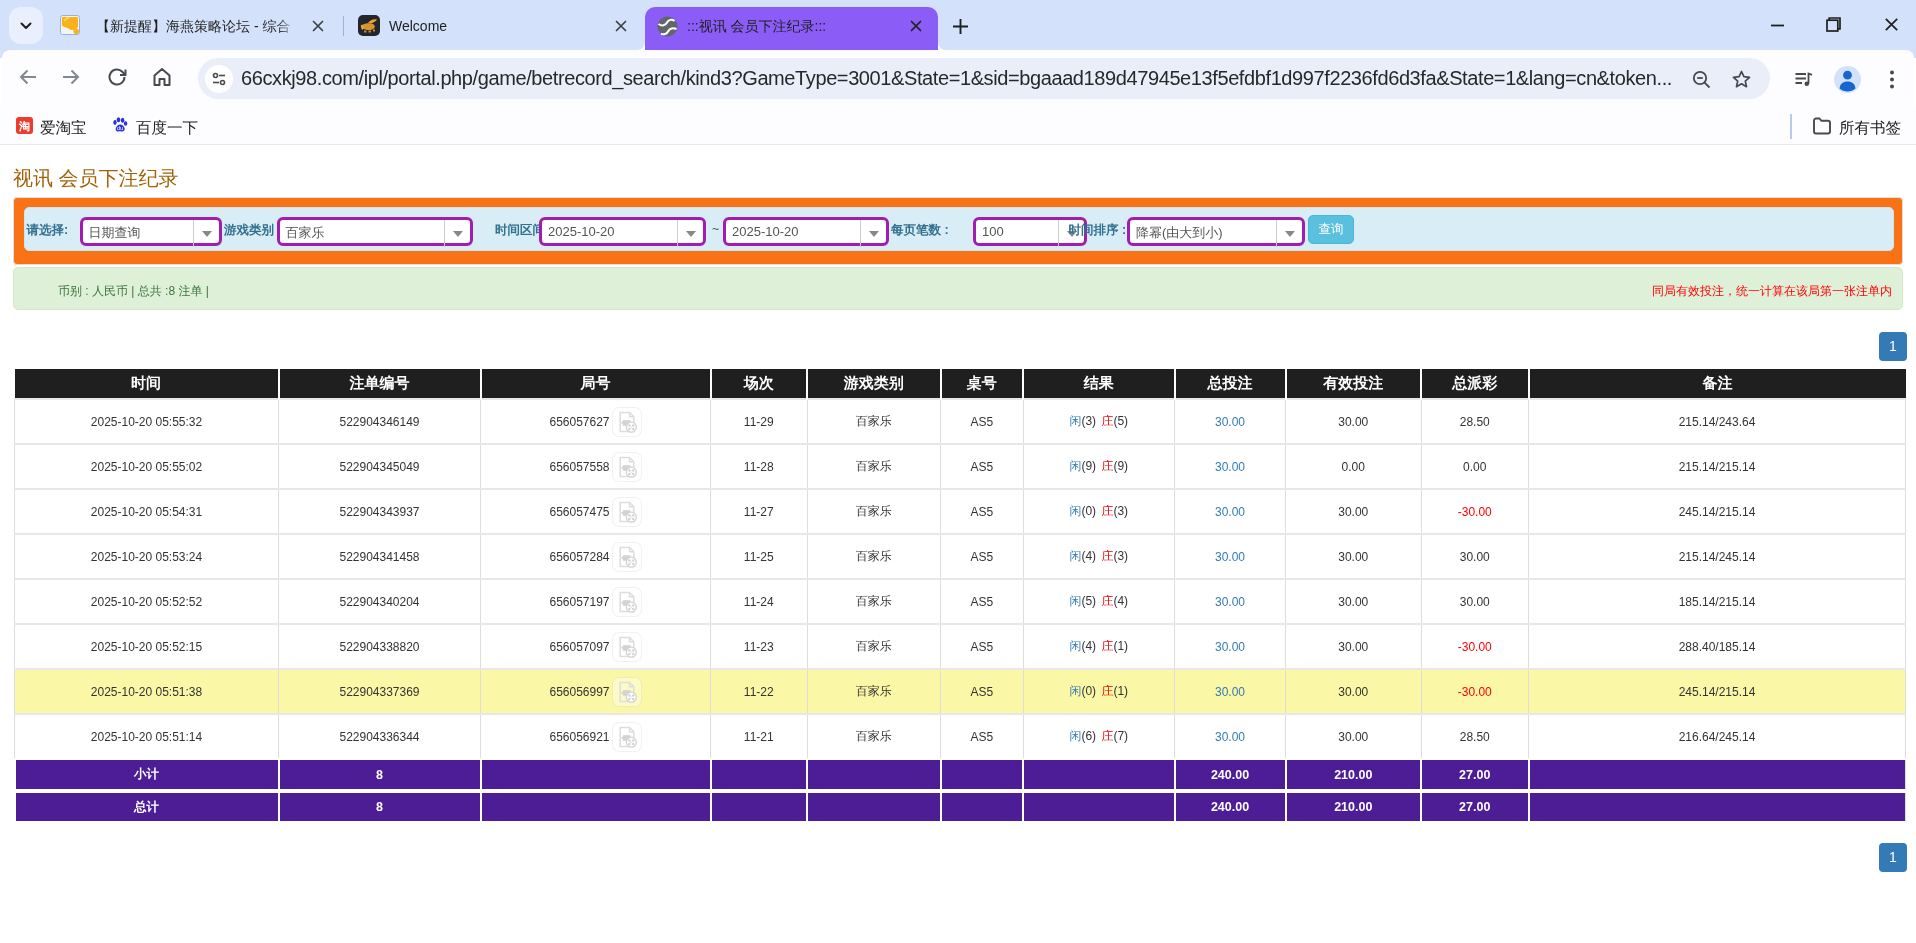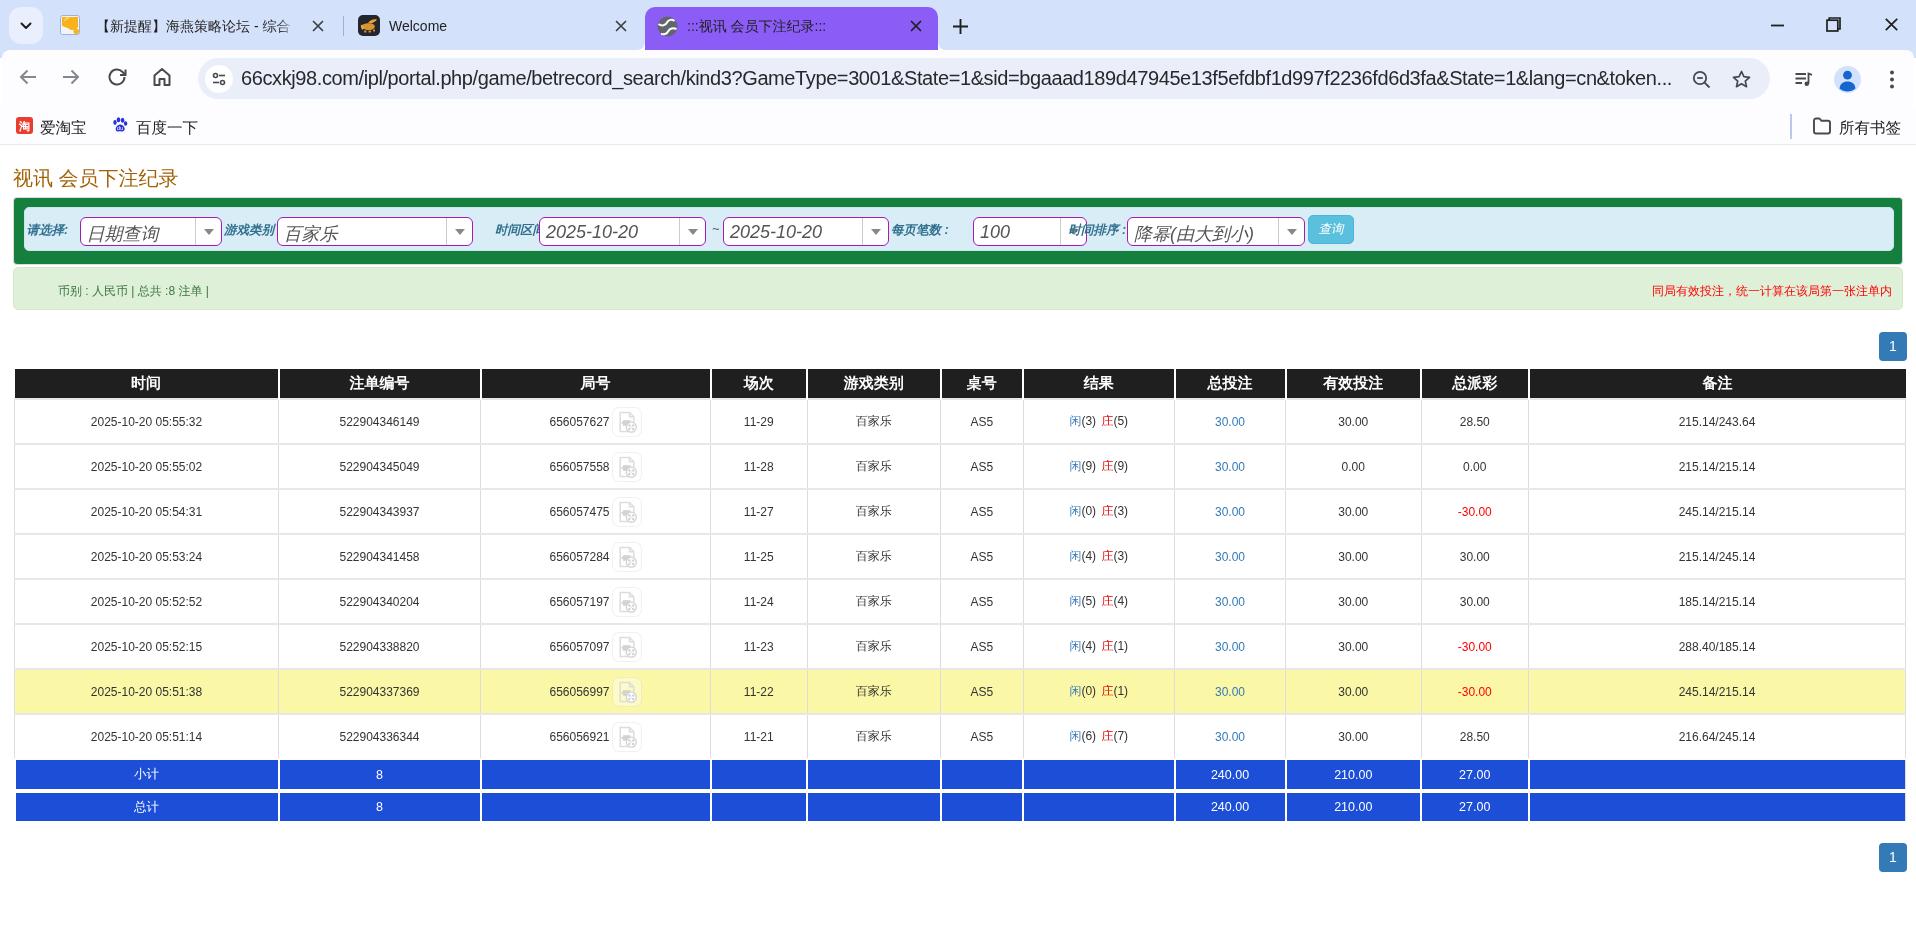--- a/index.html
+++ b/index.html
@@ -15,27 +15,27 @@
   border-bottom:1px solid #e9eaee; }
 #chevbtn { position:absolute; left:9px; top:7px; width:34px; height:37px; border-radius:12px; background:#e9effc; }
 .tabtitle { position:absolute; top:18px; font-size:14px; color:#1f1f1f; white-space:nowrap; overflow:hidden; }
 .tabx { position:absolute; top:19px; width:14px; height:14px; }
 #activetab { position:absolute; left:645px; top:7px; width:293px; height:43px; background:#8b5cf6;
   border-radius:10px 10px 0 0; }
 #tabsep { position:absolute; left:343px; top:16px; width:1px; height:20px; background:#9fb1d4; }
 
 
 #pagetitle { position:absolute; left:13px; top:165px; font-size:20px; color:#a16207; }
-#panel { position:absolute; left:13px; top:197px; width:1890px; height:68px; background:#15803d;
-  border:1px solid #ddd; border-radius:4px;font-style:italic; }
+#panel { position:absolute; left:13px; top:197px; width:1890px; height:68px; background:#f97316;
+  border:1px solid #ddd; border-radius:4px; }
 #bluewell { position:absolute; left:10px; top:9px; width:1870px; height:44px; background:#d9edf7;
   border:1px solid #c7e6f2; border-radius:5px; }
 .flabel { position:absolute; top:14px; font-size:12.5px; font-weight:bold; color:#31708f; white-space:nowrap; }
-.fsel { position:absolute; top:9px; height:29px; background:#fff; border:1px solid #a21caf; border-radius:6px;
-  font-size:18px; color:#555; }
+.fsel { position:absolute; top:9px; height:29px; background:#fff; border:3px solid #a21caf; border-radius:6px;
+  font-size:13px; color:#555; }
 .fsel .txt { position:absolute; left:6px; top:4px; white-space:nowrap; }
 .fsel .arr { position:absolute; right:0; top:0; width:26px; height:27px; border-left:1px solid #ccc; }
 .fsel .arr:after { content:""; position:absolute; left:8px; top:11px; width:0; height:0;
   border-left:5px solid transparent; border-right:5px solid transparent; border-top:6px solid #888; }
 #qbtn { position:absolute; left:1283px; top:7px; width:46px; height:29px; background:#5bc0de;
   border:1px solid #46b8da; border-radius:5px; color:#fff; font-size:12.5px; text-align:center; line-height:27px; }
 #greenbar { position:absolute; left:13px; top:267px; width:1890px; height:43px; background:#dff0d8;
   border:1px solid #d6e9c6; border-radius:5px; font-size:12px; color:#3c763d; }
 #greenbar .left { position:absolute; left:12px; top:15px;margin-left:32px; }
 #greenbar .right { position:absolute; right:10px; top:15px; color:#ff0000; font-size:12px; }
@@ -45,21 +45,21 @@
 
 #btable { position:absolute; left:13.5px; top:369px; border-collapse:collapse; table-layout:fixed; }
 #btable th { background:#1f1f1f; color:#fff; font-size:15px; font-weight:bold; height:30px;
   border-left:2px solid #fff; padding:0; text-align:center; }
 #btable th:first-child { border-left:none; }
 #btable td { background:#fff; font-size:12px; color:#333; text-align:center; height:45px;
   border-left:1px solid #ddd; border-top:2px solid #e7e7e7; padding:0; }
 #btable td:first-child { border-left:1px solid #ddd; }
 #btable td:last-child { border-right:1px solid #ddd; }
 #btable tr.hl td { background:#faf7a6; }
-#btable tr.tot td { background:#1d4ed8; color:#fff; font-weight:normal; font-size:12.5px;
+#btable tr.tot td { background:#4c1d95; color:#fff; font-weight:bold; font-size:12.5px;
   border-left:2px solid #fff; border-top:2px solid #fff; height:32px; }
 #btable tr.tot2 td { height:30px; border-top:4px solid #fff; }
 .blue { color:#337ab7; }
 .red, #btable td.red { color:#ff0000; }
 .redz { color:#e60000; margin-left:2px; }
 .vicon { display:inline-block; vertical-align:middle; width:30px; height:30px; margin-left:2px;
   border:1px solid rgba(0,0,0,0.055); border-radius:7px; background:rgba(255,255,255,0.35); }
 .gnum { display:inline-block; vertical-align:middle; }
 </style>
 </head>

